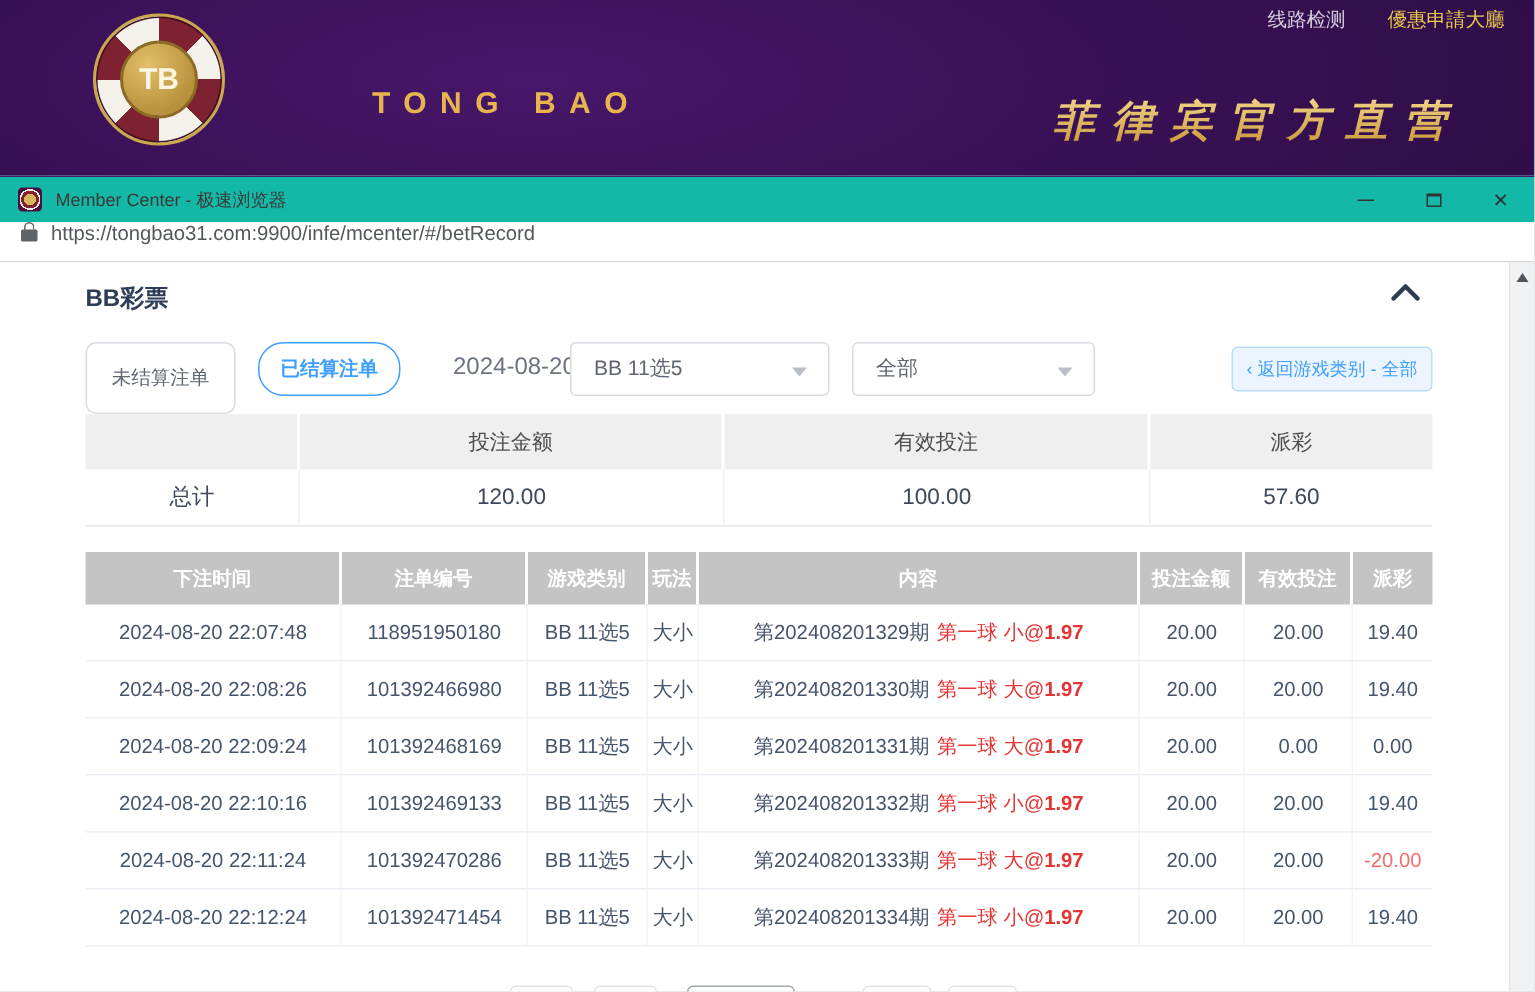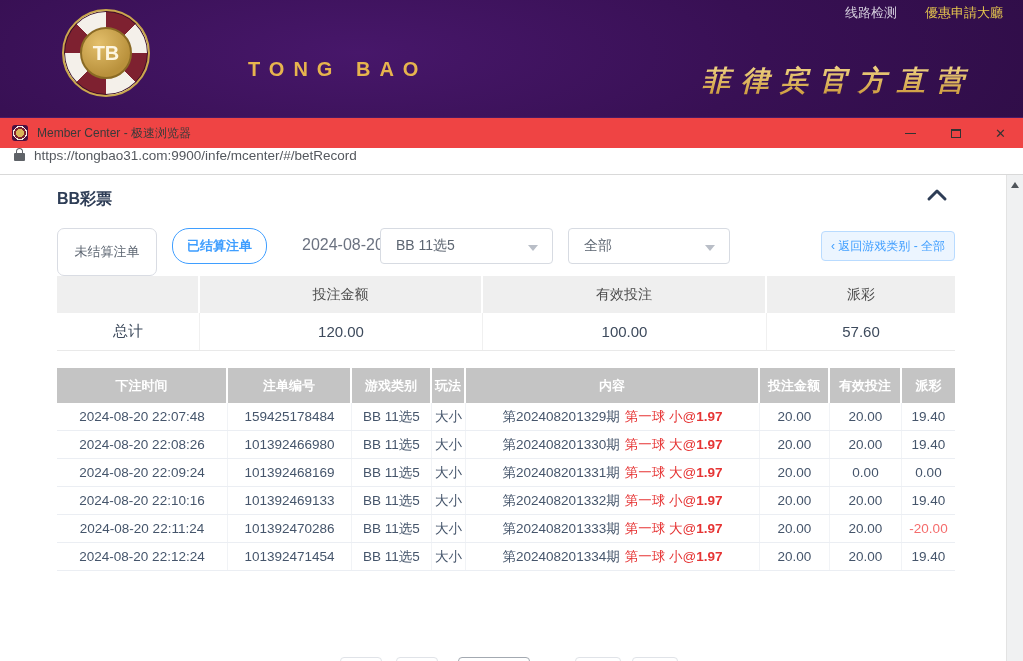--- a/index.html
+++ b/index.html
@@ -25,21 +25,21 @@
     display:flex; align-items:center; justify-content:center; font-weight:bold; font-size:19px; color:#f2ee3e; cursor:pointer; }
   .pill .red-e { color:#e43b35; }
   .top-links { position:absolute; top:4px; right:20px; font-size:13px; }
   .top-links .lnk1 { color:#d6d0de; margin-right:28px; cursor:pointer; }
   .top-links .lnk2 { color:#e9c94e; cursor:pointer; }
   .tagline { position:absolute; right:48px; top:62px; font-family:"DejaVu Serif", serif; font-style:italic;
     font-size:28px; font-weight:bold; letter-spacing:11px;
     background:linear-gradient(180deg,#f3d98c,#c89334); -webkit-background-clip:text; background-clip:text; color:transparent; }
 
   
-  .titlebar { position:absolute; top:117px; left:0; width:1023px; height:31px; background:#ef4444;
+  .titlebar { position:absolute; top:117px; left:0; width:1023px; height:31px; background:#14b8a6;
     border-top:1px solid #4a1a66; display:flex; align-items:center; }
   .favicon { width:16px; height:16px; margin-left:12px; border-radius:3px;
     background: radial-gradient(circle at 50% 50%, #d9b55a 0 4px, #7e2130 4px 6px, #f2eee6 6px 7px, #4a1040 7px); }
   .win-title { margin-left:9px; font-size:12px; color:#3a3a3a; }
   .win-btns { position:absolute; right:0; top:0; height:31px; display:flex; }
   .win-btn { width:45px; height:31px; display:flex; align-items:center; justify-content:center;
     font-size:13px; color:#333; cursor:pointer; }
   .win-btn .mini { display:block; width:11px; height:0; border-top:1px solid #333; }
   .win-btn .maxi { display:block; width:10px; height:9px; border:1px solid #333; border-top-width:2px; }
   .urlbar { position:absolute; top:148px; left:0; width:1023px; height:27px; background:#fff;
@@ -79,21 +79,21 @@
   .sum-row .sd { display:flex; align-items:center; justify-content:center; font-size:15px; color:#3d4a5c;
     border-right:1px solid #f0f0f0; }
   .sum-row .sd:last-child { border-right:none; }
 
   
   .btable { position:absolute; left:57px; top:193px; width:898px; }
   .bt-head { display:grid; grid-template-columns:171px 124px 80px 34px 294px 70px 72px 53px; height:35px; }
   .bt-head .bh { background:#c4c4c4; color:#fff; font-size:13px; font-weight:bold; display:flex;
     align-items:center; justify-content:center; border-right:2px solid #fff; }
   .bt-head .bh:last-child { border-right:none; }
-  .brow { display:grid; grid-template-columns:171px 124px 80px 34px 294px 70px 72px 53px; height:28px;
+  .brow { display:grid; grid-template-columns:171px 124px 80px 34px 294px 70px 72px 53px; height:38px;
     border-bottom:1px solid #ebeef3; }
   .brow .bc { display:flex; align-items:center; justify-content:center; font-size:13.5px; color:#45556b;
     border-right:1px solid #f1f3f6; white-space:nowrap; }
   .brow .bc:last-child { border-right:none; }
   .bc .red { color:#e63434; margin-left:5px; }
   .bc .red b { font-weight:bold; }
   .neg { color:#f56c6c !important; }
 
   
   .pag-btn { position:absolute; top:482px; height:30px; background:#fff; border:1px solid #e0e3e8;
@@ -189,21 +189,21 @@
         <div class="bh">游戏类别</div>
         <div class="bh">玩法</div>
         <div class="bh">内容</div>
         <div class="bh">投注金额</div>
         <div class="bh">有效投注</div>
         <div class="bh">派彩</div>
       </div>
 
       <div class="brow">
         <div class="bc">2024-08-20 22:07:48</div>
-        <div class="bc">159425178484</div>
+        <div class="bc">118951950180</div>
         <div class="bc">BB 11选5</div>
         <div class="bc">大小</div>
         <div class="bc">
             <span>第202408201329期</span>
             <span class="red"><span>第一球 小@</span><b>1.97</b></span>
           </div>
         <div class="bc">20.00</div>
         <div class="bc">20.00</div>
         <div class="bc js-neg">19.40</div>
       </div>

